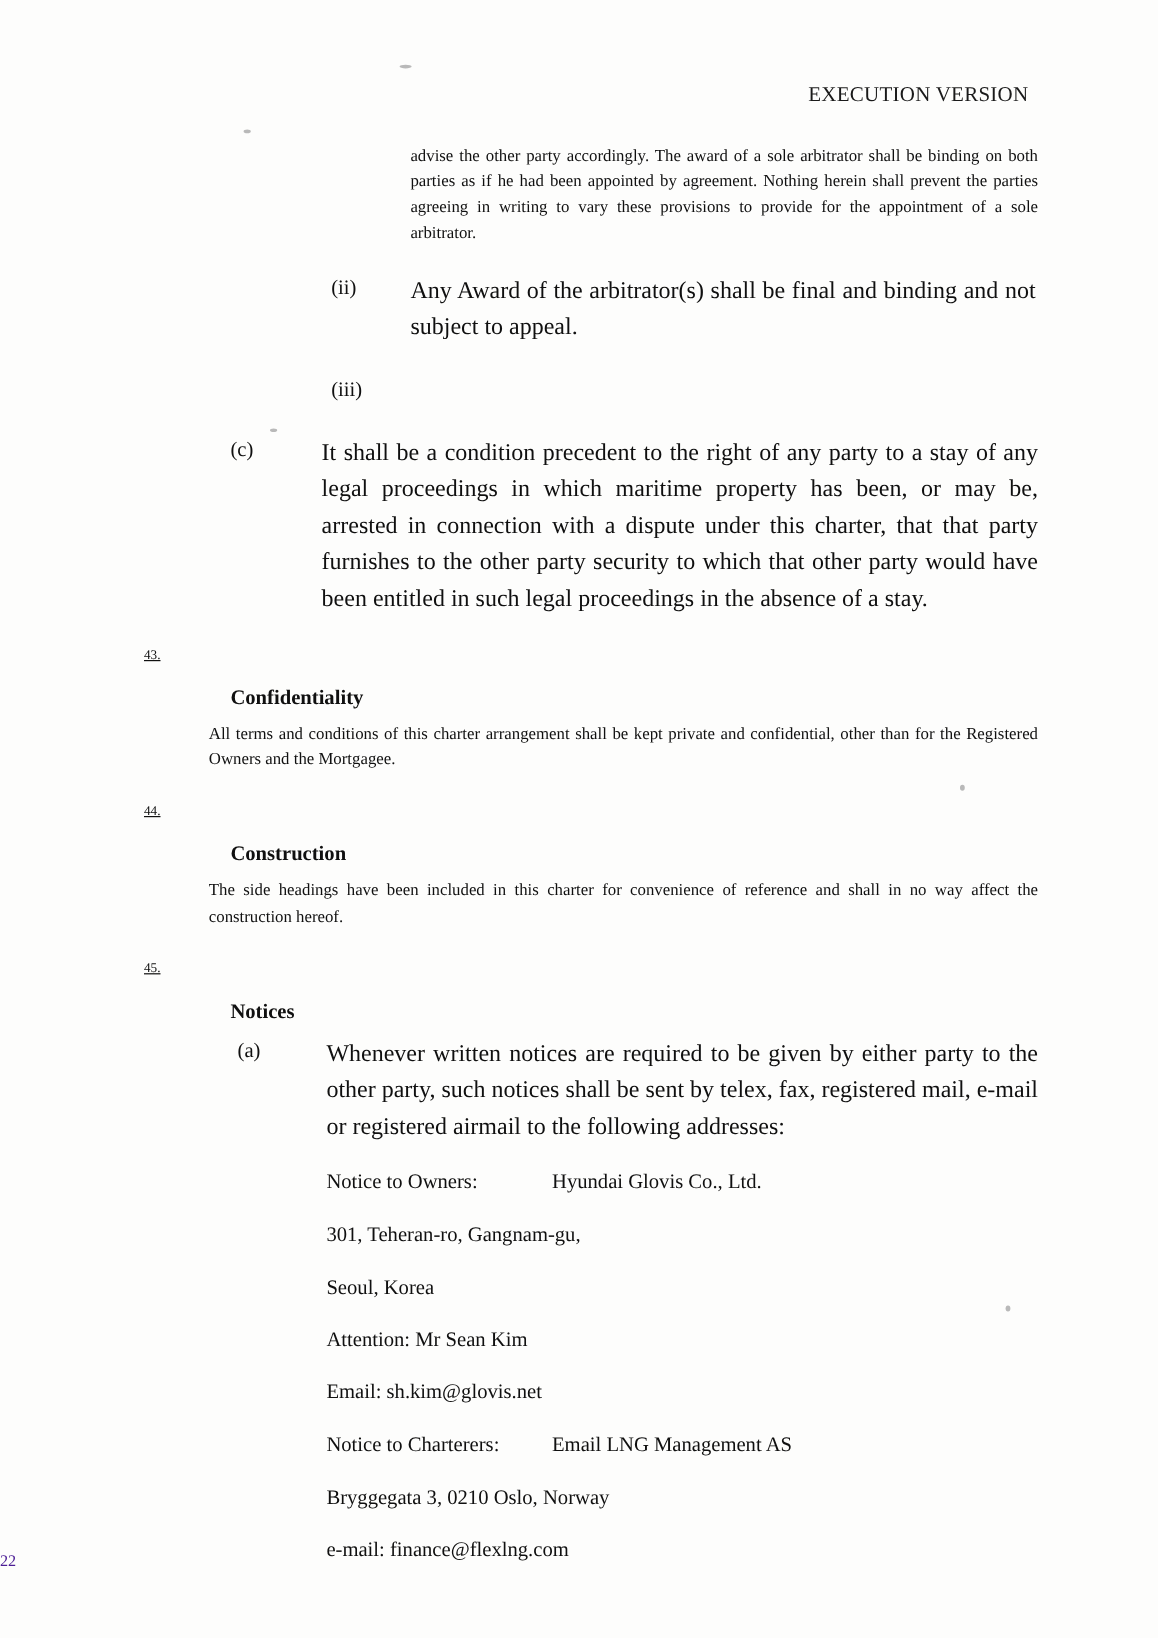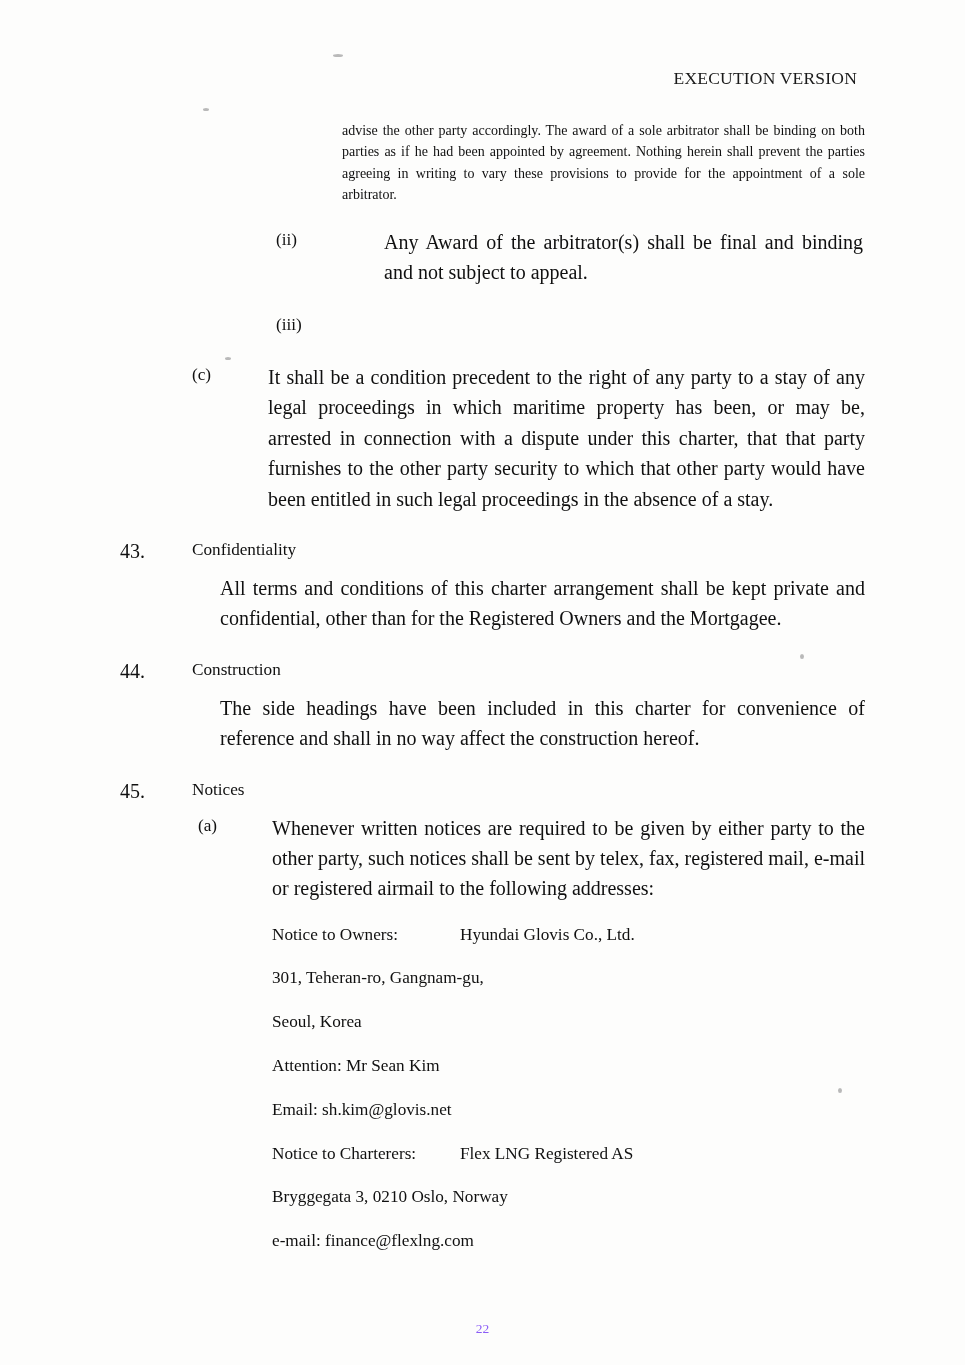--- a/index.html
+++ b/index.html
@@ -63,70 +63,72 @@
     line-height: 1.52;
     text-align: justify;
     margin-bottom: 22px;
   }
   
   .roman .lbl {
     width: 66px;
     margin-left: 156px;
   }
   .roman .txt { padding-right: 2px; }
-  .roman { margin-bottom: 24px; gap: 42px; }
+  .roman { margin-bottom: 24px; }
 
   
   .letter .lbl { width: 76px; margin-left: 72px; }
   .letter { margin-bottom: 26px; }
 
   
   .section {
     display: flex;
     align-items: flex-start;
     margin-top: 26px;
     margin-bottom: 10px;
   }
   .section .num {
     width: 72px;
-    font-size: 20px;
+    font-size: 11px;
+    text-decoration: underline;
   }
   .section .title {
-    font-weight: normal;
+    font-weight: bold;
     font-size: 17.2px;
+    margin-top: 32px;
   }
   .body-indent {
-    margin-left: 100px;
-    font-size: 20px;
+    margin-left: 54px;
+    font-size: 14px;
     line-height: 1.52;
     text-align: justify;
     margin-bottom: 6px;
   }
   
   .sub-a .lbl { width: 74px; margin-left: 78px; }
   .sub-a { margin-bottom: 18px; margin-top: 6px; }
 
   .addr {
     margin-left: 152px;
     font-size: 17.2px;
     line-height: 1.5;
     margin-bottom: 18px;
   }
   .addr .who {
     display: inline-block;
     min-width: 188px;
   }
   .footer {
     position: absolute;
-    bottom: 28px;
+    bottom: 56px;
     left: 0;
     right: 0;
-    text-align: center;
+    text-align: left;
     font-size: 13.5px;
-    color: #8b5cf6;
+    color: #4c1d95;
   }
 </style>
 </head>
 <body>
 
 <div class="page">
 
   <div class="speck" style="left:333px; top:54px; width:10px; height:3px;"></div>
   <div class="speck" style="left:203px; top:108px; width:6px; height:3px;"></div>
   <div class="speck" style="left:225px; top:357px; width:6px; height:3px;"></div>
@@ -177,21 +179,21 @@
 
     <div class="addr">
       <span class="who">Notice to Owners:</span><span>Hyundai Glovis Co., Ltd.</span>
     </div>
     <div class="addr">301, Teheran-ro, Gangnam-gu,</div>
     <div class="addr">Seoul, Korea</div>
     <div class="addr">Attention: Mr Sean Kim</div>
     <div class="addr">Email: sh.kim@glovis.net</div>
 
     <div class="addr">
-      <span class="who">Notice to Charterers:</span><span>Flex LNG Registered AS</span>
+      <span class="who">Notice to Charterers:</span><span>Email LNG Management AS</span>
     </div>
     <div class="addr">Bryggegata 3, 0210 Oslo, Norway</div>
     <div class="addr">e-mail: finance@flexlng.com</div>
 
   </div>
 
   <div class="footer">22</div>
 </div>
 
 </body></html>

